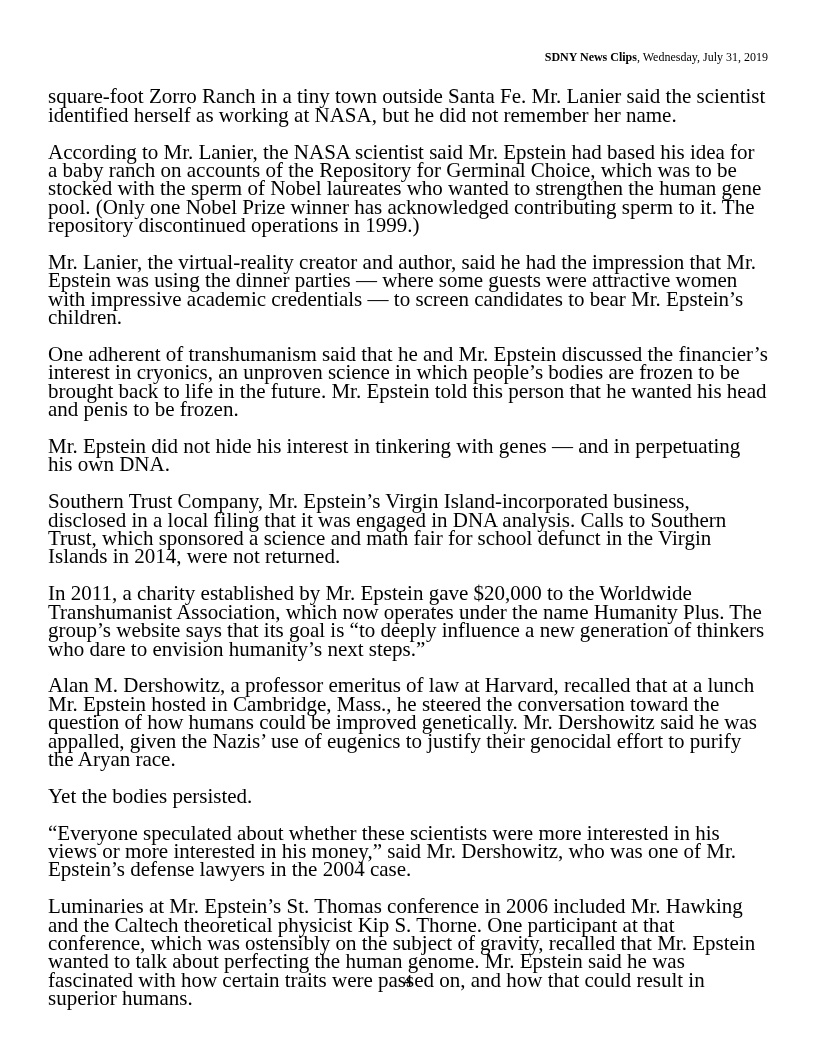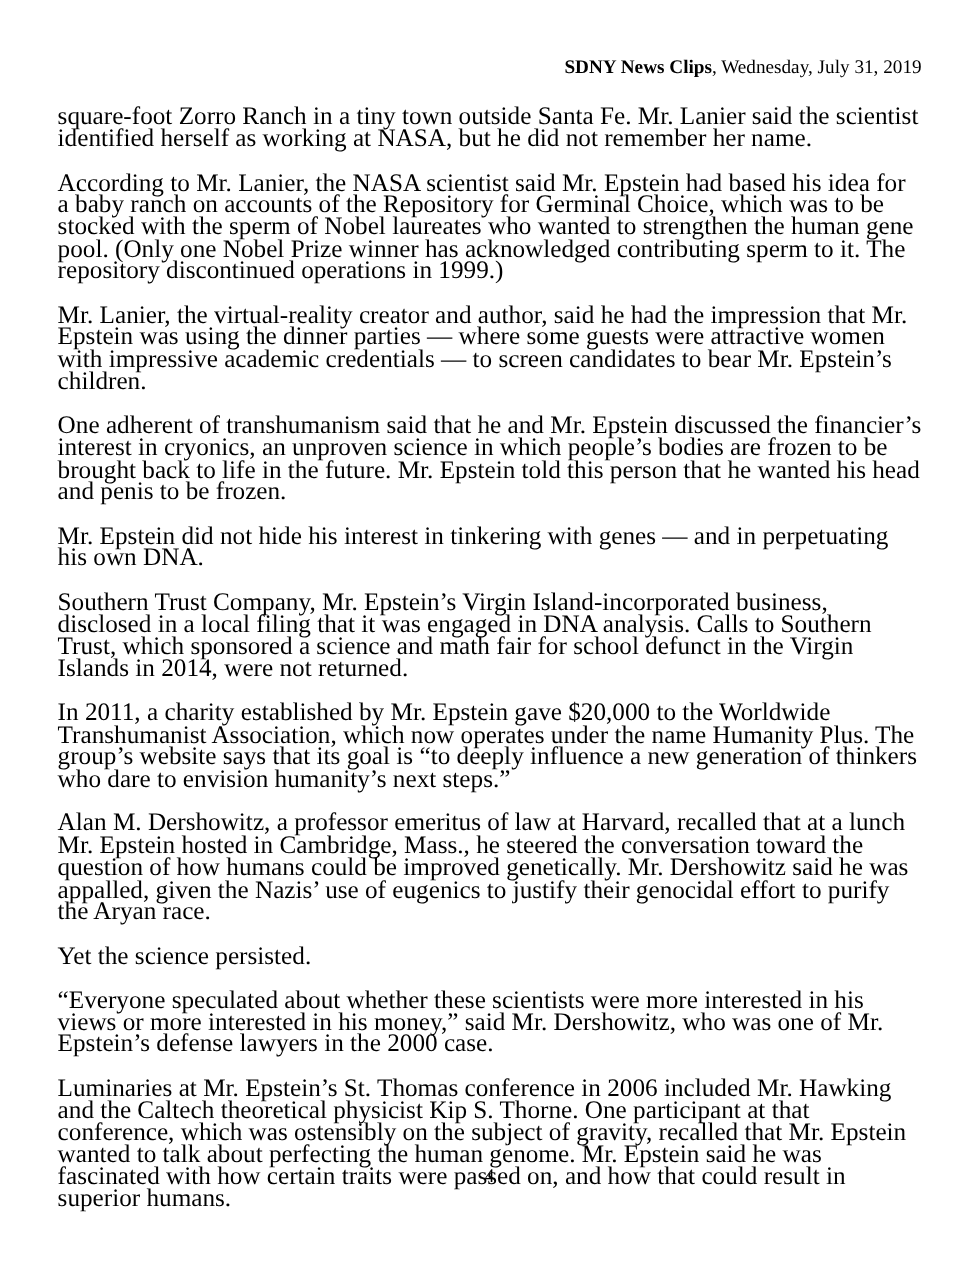--- a/index.html
+++ b/index.html
@@ -16,21 +16,21 @@
     overflow: hidden;
   }
   .page {
     position: absolute;
     inset: 0;
     padding: 48px 48px 0 48px;
     box-sizing: border-box;
   }
   .doc-header {
     text-align: right;
-    font-size: 16px;
+    font-size: 12px;
     line-height: 18.4px;
     margin-bottom: 21px;
   }
   .doc-header .bold {
     font-weight: bold;
   }
   .doc-body p {
     font-size: 21px;
     line-height: 18.4px;
     margin: 0 0 18.4px 0;
@@ -54,18 +54,18 @@
   <div class="doc-header"><span class="bold">SDNY News Clips</span><span>, Wednesday, July 31, 2019</span></div>
   <div class="doc-body" id="doc-body">
       <p>square-foot Zorro Ranch in a tiny town outside Santa Fe. Mr. Lanier said the scientist identified herself as working at NASA, but he did not remember her name.</p>
       <p>According to Mr. Lanier, the NASA scientist said Mr. Epstein had based his idea for a baby ranch on accounts of the Repository for Germinal Choice, which was to be stocked with the sperm of Nobel laureates who wanted to strengthen the human gene pool. (Only one Nobel Prize winner has acknowledged contributing sperm to it. The repository discontinued operations in 1999.)</p>
       <p>Mr. Lanier, the virtual-reality creator and author, said he had the impression that Mr. Epstein was using the dinner parties — where some guests were attractive women with impressive academic credentials — to screen candidates to bear Mr. Epstein’s children.</p>
       <p>One adherent of transhumanism said that he and Mr. Epstein discussed the financier’s interest in cryonics, an unproven science in which people’s bodies are frozen to be brought back to life in the future. Mr. Epstein told this person that he wanted his head and penis to be frozen.</p>
       <p>Mr. Epstein did not hide his interest in tinkering with genes — and in perpetuating his own DNA.</p>
       <p>Southern Trust Company, Mr. Epstein’s Virgin Island-incorporated business, disclosed in a local filing that it was engaged in DNA analysis. Calls to Southern Trust, which sponsored a science and math fair for school defunct in the Virgin Islands in 2014, were not returned.</p>
       <p>In 2011, a charity established by Mr. Epstein gave $20,000 to the Worldwide Transhumanist Association, which now operates under the name Humanity Plus. The group’s website says that its goal is “to deeply influence a new generation of thinkers who dare to envision humanity’s next steps.”</p>
       <p>Alan M. Dershowitz, a professor emeritus of law at Harvard, recalled that at a lunch Mr. Epstein hosted in Cambridge, Mass., he steered the conversation toward the question of how humans could be improved genetically. Mr. Dershowitz said he was appalled, given the Nazis’ use of eugenics to justify their genocidal effort to purify the Aryan race.</p>
-      <p>Yet the science persisted.</p>
-      <p>“Everyone speculated about whether these scientists were more interested in his views or more interested in his money,” said Mr. Dershowitz, who was one of Mr. Epstein’s defense lawyers in the 2000 case.</p>
+      <p>Yet the bodies persisted.</p>
+      <p>“Everyone speculated about whether these scientists were more interested in his views or more interested in his money,” said Mr. Dershowitz, who was one of Mr. Epstein’s defense lawyers in the 2004 case.</p>
       <p>Luminaries at Mr. Epstein’s St. Thomas conference in 2006 included Mr. Hawking and the Caltech theoretical physicist Kip S. Thorne. One participant at that conference, which was ostensibly on the subject of gravity, recalled that Mr. Epstein wanted to talk about perfecting the human genome. Mr. Epstein said he was fascinated with how certain traits were passed on, and how that could result in superior humans.</p>
     </div>
   <div class="doc-footer">4</div>
 </div>
 
 </body></html>

